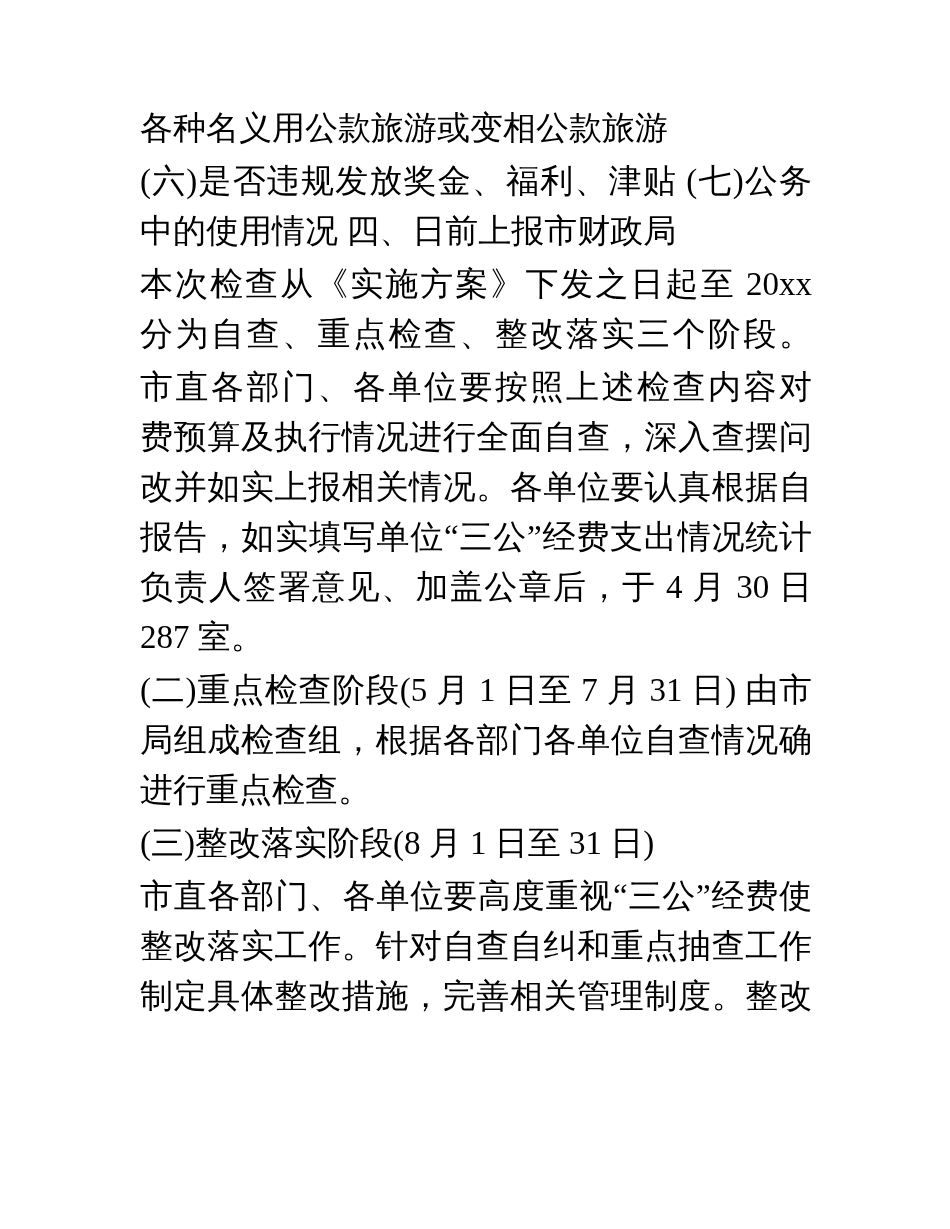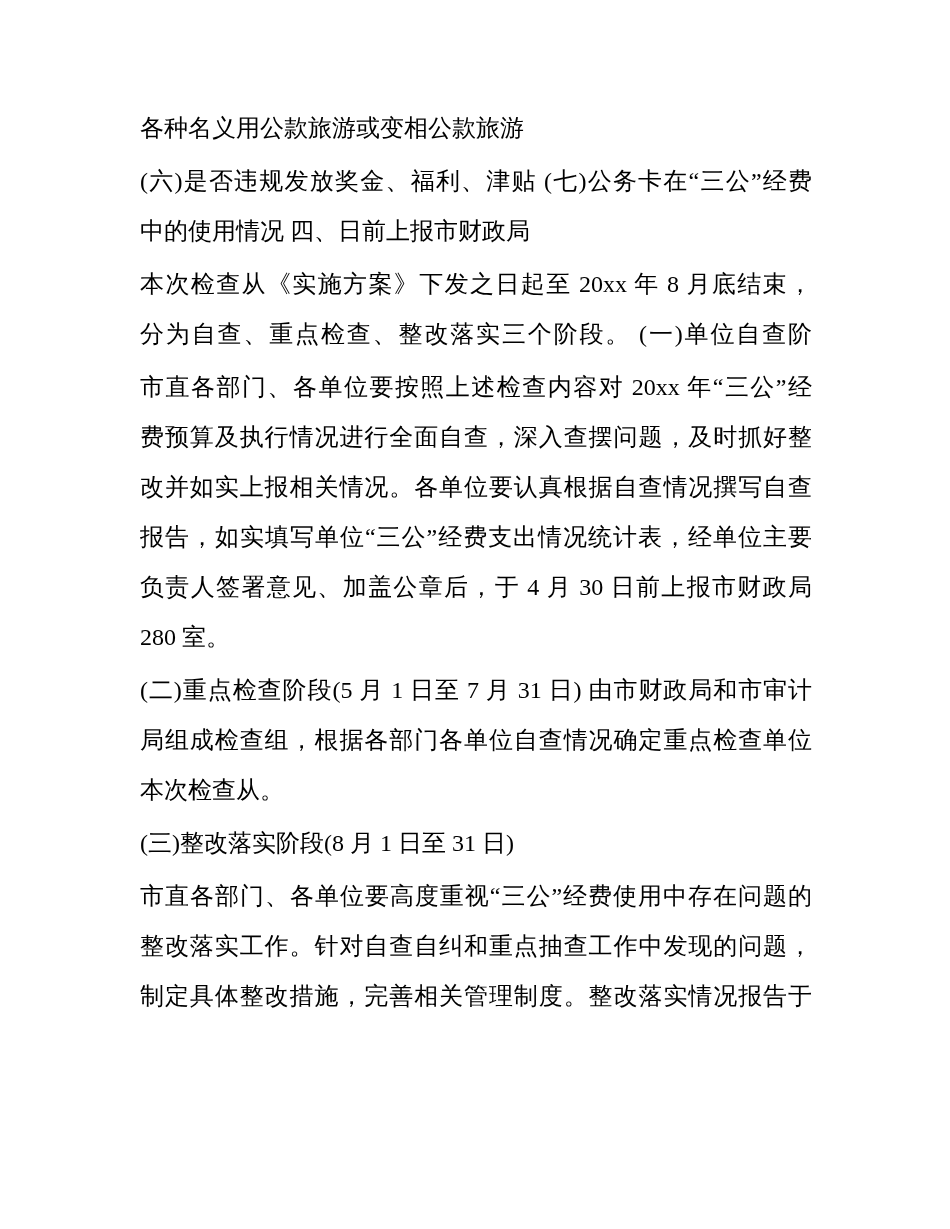--- a/index.html
+++ b/index.html
@@ -21,21 +21,21 @@
     height: 1229px;
     background: #ffffff;
   }
   .doc {
     position: absolute;
     left: 140px;
     top: 103px;
     width: 672px;
     color: #000000;
     font-family: "Liberation Serif", "DejaVu Serif", serif;
-    font-size: 24px;
+    font-size: 33px;
     line-height: 50px;
   }
   .para {
     margin: 0 0 3px 0;
   }
   .para:last-child {
     margin-bottom: 0;
   }
   .line {
     height: 50px;
@@ -67,27 +67,27 @@
       <div class="line">本次检查从《实施方案》下发之日起至 20xx 年 8 月底结束，</div>
       <div class="line">分为自查、重点检查、整改落实三个阶段。 (一)单位自查阶</div>
     </div>
 
     <div class="para">
       <div class="line">市直各部门、各单位要按照上述检查内容对 20xx 年“三公”经</div>
       <div class="line">费预算及执行情况进行全面自查，深入查摆问题，及时抓好整</div>
       <div class="line">改并如实上报相关情况。各单位要认真根据自查情况撰写自查</div>
       <div class="line">报告，如实填写单位“三公”经费支出情况统计表，经单位主要</div>
       <div class="line">负责人签署意见、加盖公章后，于 4 月 30 日前上报市财政局</div>
-      <div class="line short">280 室。</div>
+      <div class="line short">287 室。</div>
     </div>
 
     <div class="para">
       <div class="line">(二)重点检查阶段(5 月 1 日至 7 月 31 日) 由市财政局和市审计</div>
       <div class="line">局组成检查组，根据各部门各单位自查情况确定重点检查单位</div>
-      <div class="line short">本次检查从。</div>
+      <div class="line short">进行重点检查。</div>
     </div>
 
     <div class="para">
       <div class="line short">(三)整改落实阶段(8 月 1 日至 31 日)</div>
     </div>
 
     <div class="para">
       <div class="line">市直各部门、各单位要高度重视“三公”经费使用中存在问题的</div>
       <div class="line">整改落实工作。针对自查自纠和重点抽查工作中发现的问题，</div>
       <div class="line">制定具体整改措施，完善相关管理制度。整改落实情况报告于</div>

